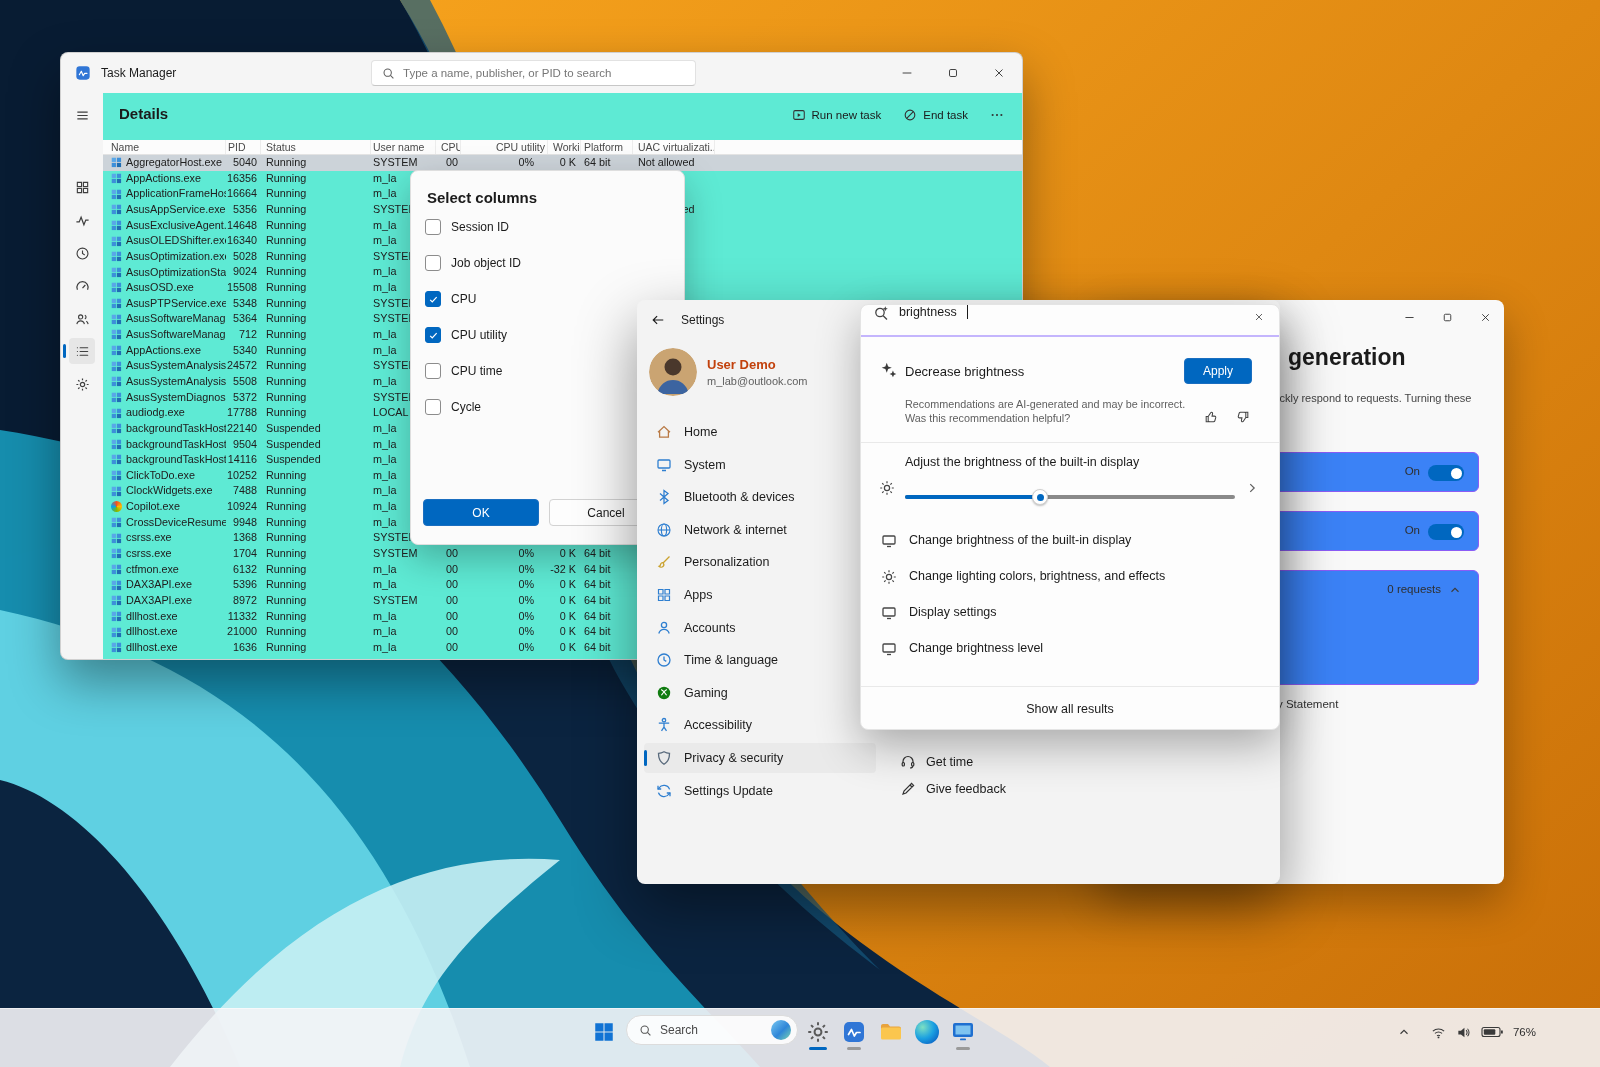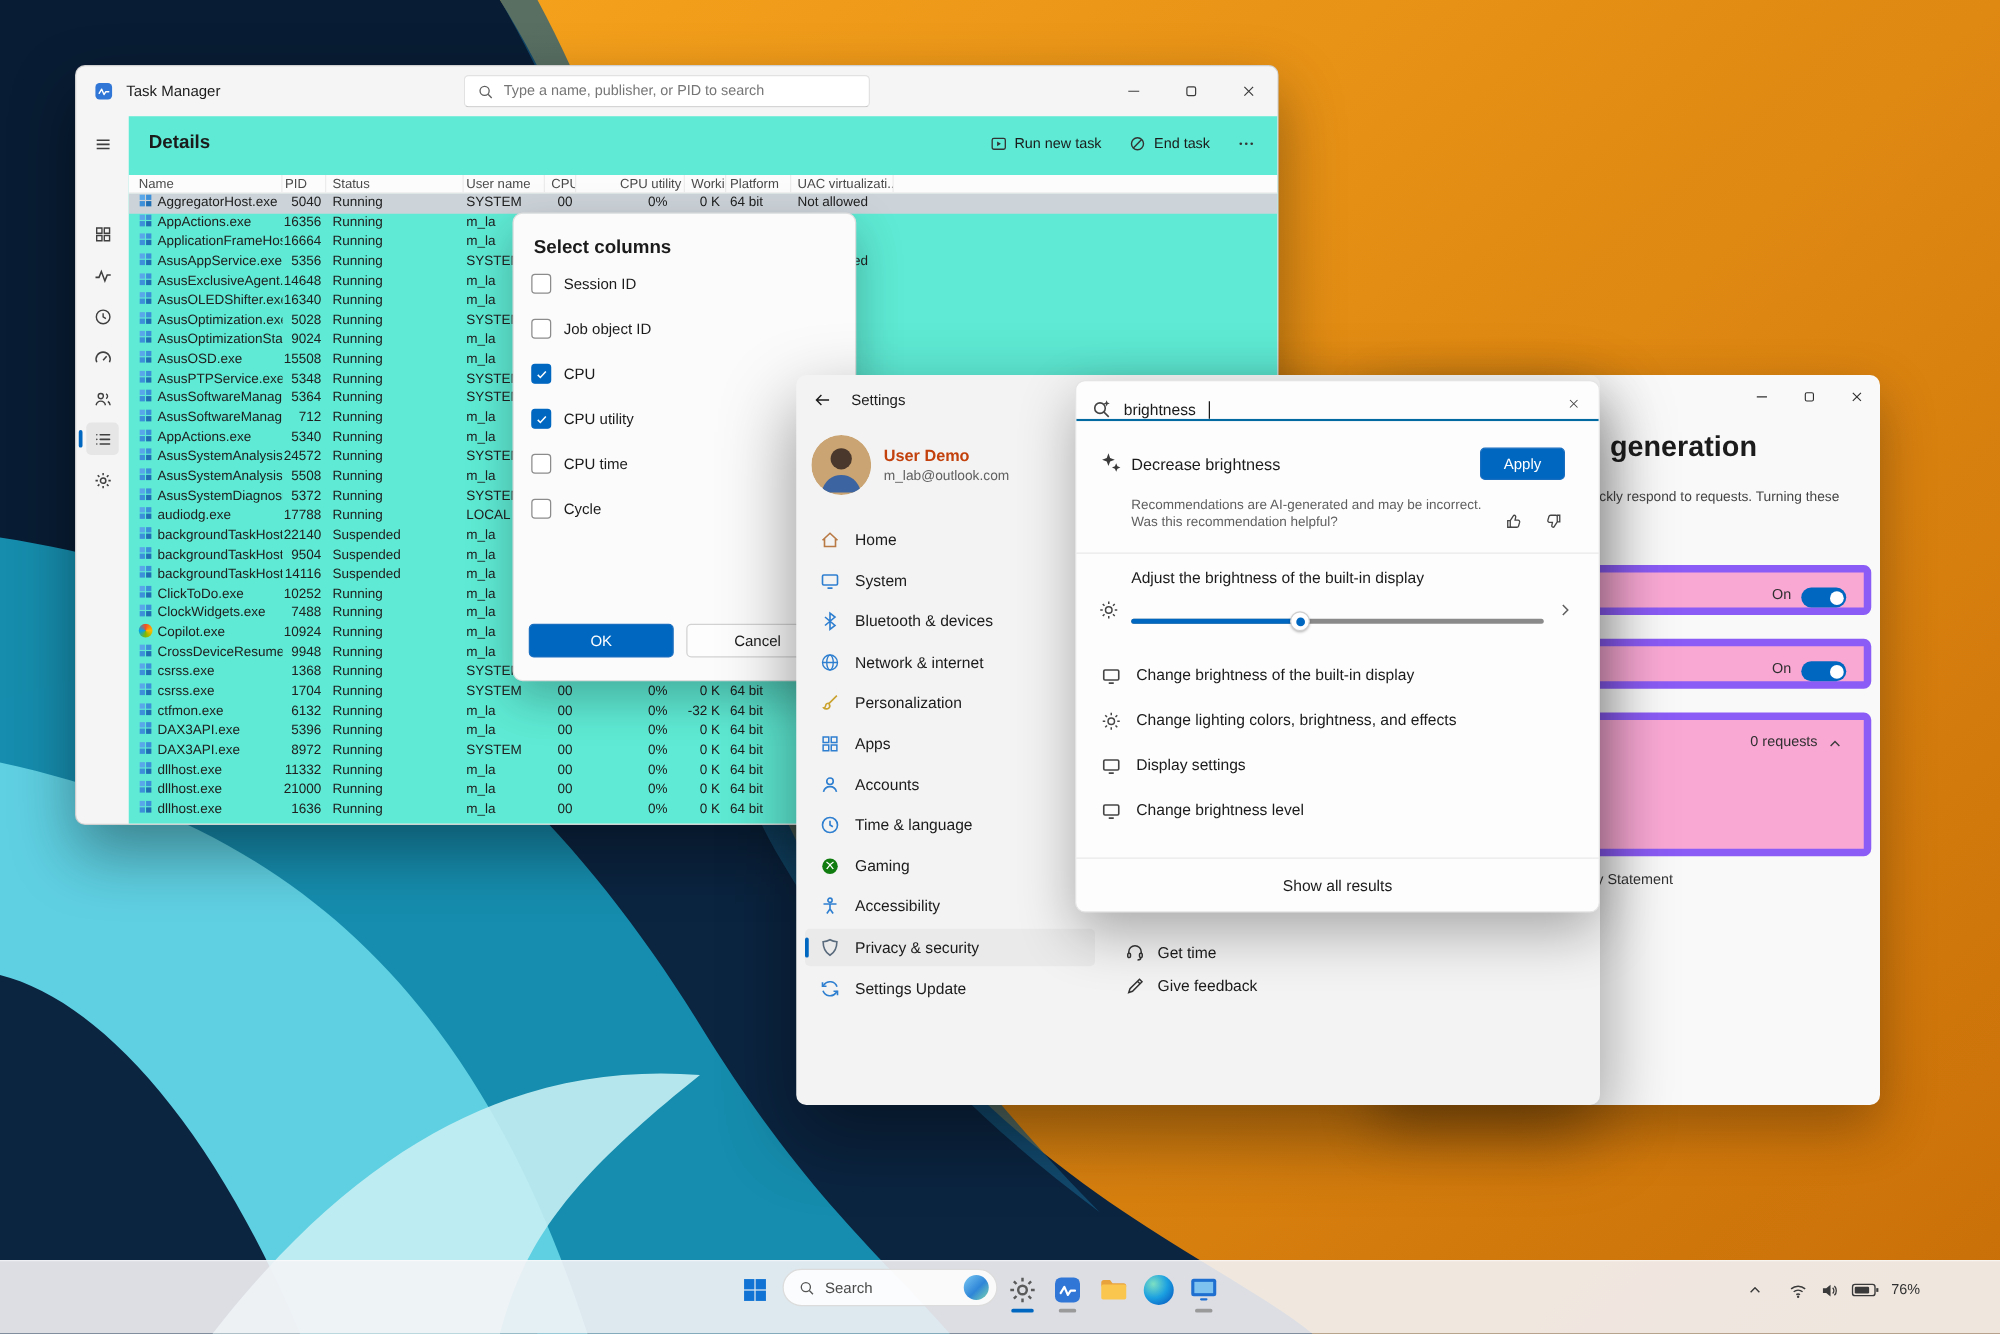--- a/index.html
+++ b/index.html
@@ -36,21 +36,21 @@
   .tm-thead>div{border-right:1px solid #ececec;line-height:14px;overflow:hidden;white-space:nowrap}
   .tm-rowswrap{left:0;top:62px;right:0;bottom:0;overflow:hidden}
   .tm-row{display:flex;height:15.65px;font-size:10.8px;color:#202020;white-space:nowrap}
   .tm-row.sel{background:#ccd3d9}
   .tm-row>div{line-height:15.6px;overflow:hidden}
   .c-name{width:123px}.c-pid{width:35px;text-align:right;padding-right:4px}.c-status{width: 110px;padding-left:5px}.c-user{width:65px;padding-left:2px}.c-cpu{width:25px;text-align:right;padding-right:3px}.c-util{width:87px;text-align:right;padding-right:14px}.c-ws{width:33px;text-align:right;padding-right:5px}.c-plat{width:52px;padding-left:3px}.c-uac{width:82px;padding-left:5px}
   .tm-thead .c-pid{text-align:left;padding-left:2px;padding-right:0}
   .tm-thead .c-cpu{text-align:left;padding-left:5px;padding-right:0}
   .tm-thead .c-util{text-align:left;padding-left:35px;padding-right:0}
   .tm-thead .c-ws{text-align:left;padding-left:5px;padding-right:0}
-  .tm-row .c-name{display:flex;align-items:flex-start;gap:4px;padding-left:8px}
+  .tm-row .c-name{display:flex;align-items:center;gap:4px;padding-left:8px}
   .tm-thead .c-name{padding-left:8px}
   .pic{width:11px;height:11px;flex:none}
   .pic.copilot{border-radius:50%;background:conic-gradient(#f25022,#ffb900,#7fba00,#00a4ef,#f25022)}
 
   
   .dlg{left:410px;top:170px;width:275px;height:375px;background:#fbfbfb;border:1px solid #dedede;border-radius:8px;box-shadow:0 14px 36px rgba(0,0,0,.26);z-index:20}
   .dlg-title{left:16px;top:18px;font-size:15px;font-weight:600;color:#1b1b1b}
   .dlg-opts{position:absolute;left:14px;top:38px;right:10px}
   .dlg-opt{height:36px;display:flex;align-items:center;gap:10px}
   .cb{width:16px;height:16px;border-radius:3px;border:1px solid #8c8c8c;background:#fff;display:flex;align-items:center;justify-content:center;flex:none}
@@ -61,21 +61,21 @@
   .dlg-ok{left:12px;width:116px;background:#0067c0;border:1px solid #1a6ec0;color:#fff}
   .dlg-cancel{left:138px;width:114px;background:#fdfdfd;border:1px solid #d2d2d2;color:#1b1b1b}
 
   
   .bgw{left:1100px;top:300px;width:404px;height:584px;background:#f9f9f9;border-radius:8px;box-shadow:0 18px 44px rgba(0,0,0,.3);z-index:30;overflow:hidden}
   .bgw-controls{position:absolute;top:0;right:0;display:flex}
   .bgw-cbtn{width:38px;height:34px;display:flex;align-items:center;justify-content:center;color:#2f2f2f}
   .bgw-cbtn .ico{width:13px;height:13px}
   .bgw-title{left:188px;top:44px;font-size:23px;font-weight:600;color:#1c1c1c;white-space:nowrap}
   .bgw-text{left:177px;top:92px;font-size:11px;color:#454545;white-space:nowrap}
-  .bgw-card{position:absolute;left:56px;right:7px;background:#f9a8d4;border:6px solid #8b5cf6;border-radius:6px}
+  .bgw-card{position:absolute;left:56px;right:25px;background:#3b82f6;border:1px solid #8b5cf6;border-radius:6px}
   .on-lbl{position:absolute;right:58px;top:12px;font-size:11.5px;color:#2f2f2f}
   .tgl{position:absolute;right:14px;top:12px;width:36px;height:16px;border-radius:9px;background:#0067c0}
   .tgl::after{content:"";position:absolute;right:2.5px;top:2.5px;width:11px;height:11px;border-radius:50%;background:#fff}
   .req-lbl{position:absolute;right:37px;top:12px;font-size:11.5px;color:#2f2f2f}
   .req-chev{position:absolute;right:16px;top:12px;width:14px;height:14px;color:#3c3c3c}
   .bgw-link{left:177px;top:398px;font-size:11.5px;color:#333}
 
   
   .set{left:637px;top:300px;width:643px;height:584px;background:#f3f3f3;border-radius:8px;box-shadow:0 24px 60px rgba(0,0,0,.42);z-index:40;overflow:hidden}
   .set-back{left:6px;top:6px;width:30px;height:28px;border-radius:4px;display:flex;align-items:center;justify-content:center;color:#1b1b1b}
@@ -89,21 +89,21 @@
   .nav-item .ico{width:16px;height:16px}
   .nav-item.sel{background:#eaeaea}
   .nav-item.sel::before{content:"";position:absolute;left:0;top:7px;width:3px;height:16px;border-radius:2px;background:#0067c0}
   .lnk{position:absolute;display:flex;gap:10px;align-items:center;font-size:12.5px;color:#1b1b1b}
   .lnk .ico{width:16px;height:16px;color:#333}
   .lnk-help{left:263px;top:452px;height:20px}
   .lnk-fb{left:263px;top:479px;height:20px}
 
   
   .fly{left:860px;top:304px;width:420px;height:426px;background:#fdfdfd;border:1px solid #e4e4e4;border-radius:8px;box-shadow:0 16px 44px rgba(0,0,0,.3);z-index:50}
-  .fly-input{position:absolute;left:0;top:0;right:0;height:32px;border-bottom:2px solid #0369a1;display:flex;align-items:flex-end;padding:0 8px 0 12px;gap:10px;border-radius:8px 8px 0 0}
+  .fly-input{position:absolute;left:0;top:0;right:0;height:32px;border-bottom:2px solid #c4b5fd;display:flex;align-items:flex-start;padding:0 8px 0 12px;gap:10px;border-radius:8px 8px 0 0}
   .fly-input .ico{width:16px;height:16px;color:#444}
   .fly-q{font-size:12.5px;color:#1b1b1b}
   .caret{width:1px;height:14px;background:#1b1b1b}
   .fly-clear{margin-left:auto;width:24px;height:24px;border-radius:4px;display:flex;align-items:center;justify-content:center;color:#5a5a5a}
   .fly-clear .ico{width:12px;height:12px}
   .fly-sparkle{left:19px;top:56px;width:18px;height:18px;color:#3a3a3a}
   .fly-top-label{left:44px;top:59px;font-size:13px;color:#1b1b1b}
   .fly-apply{left:323px;top:53px;width:68px;height:26px;background:#0067c0;border:1px solid #1a6ec0;border-radius:4px;color:#fff;font-size:12px;display:flex;align-items:center;justify-content:center}
   .fly-disc{left:44px;top:92px;width:296px;font-size:10.8px;line-height:1.3;color:#5f5f5f}
   .thumb{position:absolute;top:100px;width:24px;height:24px;border-radius:4px;color:#454545;display:flex;align-items:center;justify-content:center}

